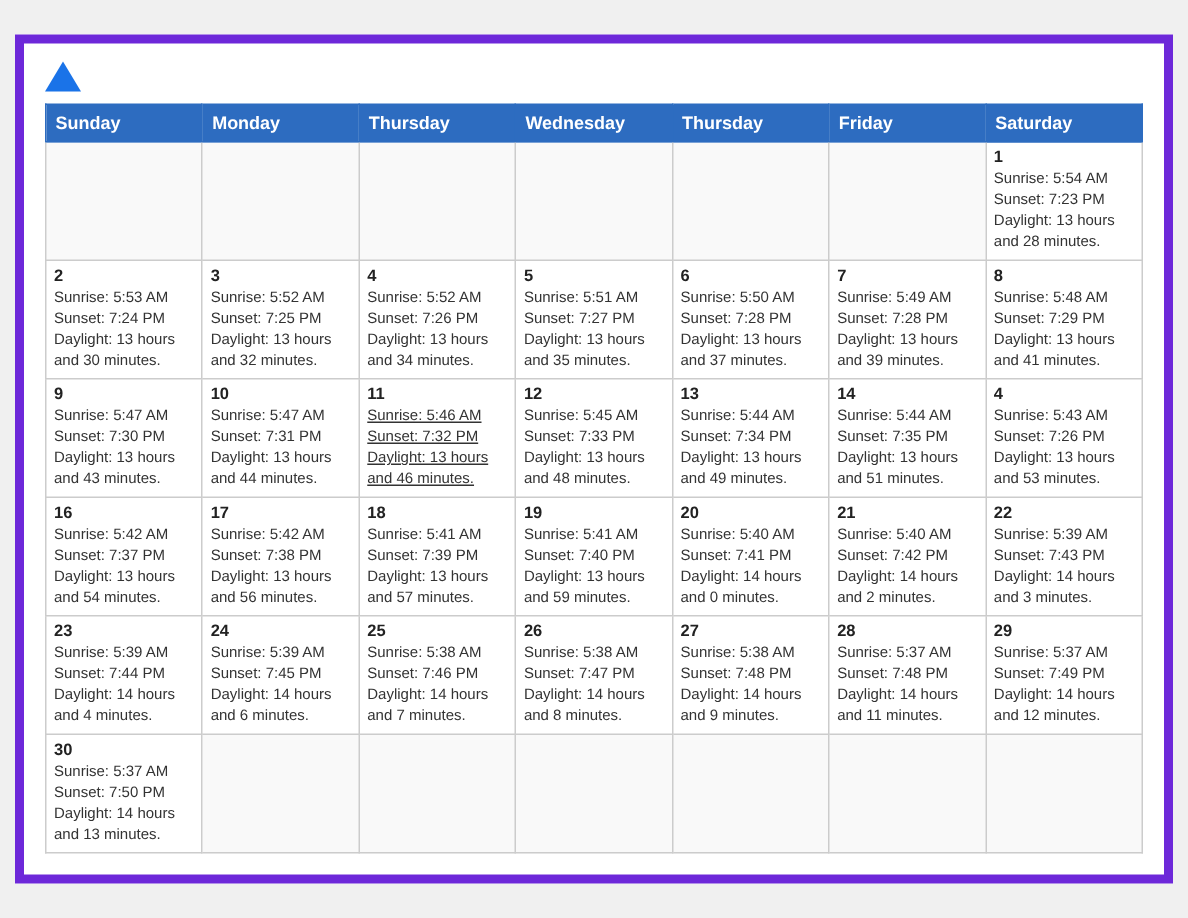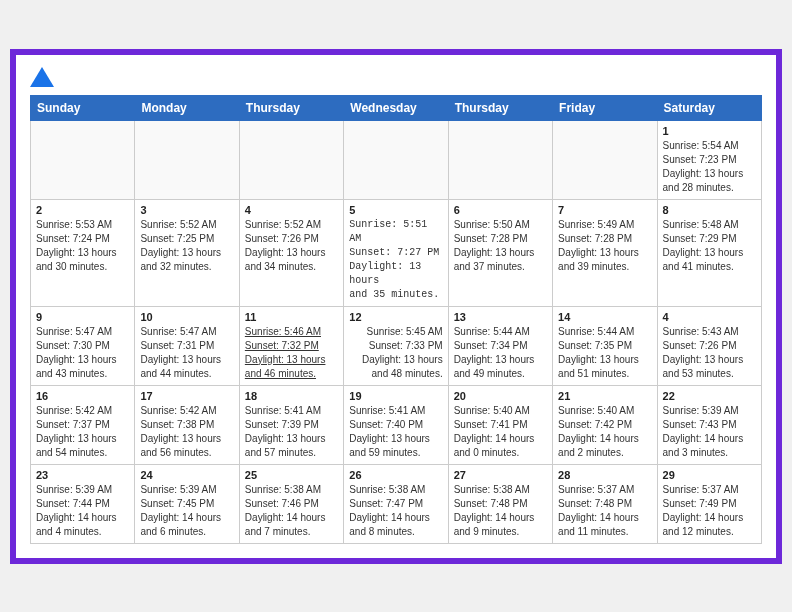--- a/index.html
+++ b/index.html
@@ -168,21 +168,21 @@
           </td>
           <td>
             <span class="day-number">4</span>
             <div class="day-info" style="white-space: pre-line;">Sunrise: 5:52 AM
 Sunset: 7:26 PM
 Daylight: 13 hours
 and 34 minutes.</div>
           </td>
           <td>
             <span class="day-number">5</span>
-            <div class="day-info" style="white-space: pre-line; font-family: Liberation Mono, monospace;">Sunrise: 5:51 AM
+            <div class="day-info" style="white-space: pre-line;">Sunrise: 5:51 AM
 Sunset: 7:27 PM
 Daylight: 13 hours
 and 35 minutes.</div>
           </td>
           <td>
             <span class="day-number">6</span>
             <div class="day-info" style="white-space: pre-line;">Sunrise: 5:50 AM
 Sunset: 7:28 PM
 Daylight: 13 hours
 and 37 minutes.</div>
@@ -219,21 +219,21 @@
           </td>
           <td>
             <span class="day-number">11</span>
             <div class="day-info" style="white-space: pre-line; text-decoration: underline;">Sunrise: 5:46 AM
 Sunset: 7:32 PM
 Daylight: 13 hours
 and 46 minutes.</div>
           </td>
           <td>
             <span class="day-number">12</span>
-            <div class="day-info" style="white-space: pre-line; text-align: right;">Sunrise: 5:45 AM
+            <div class="day-info" style="white-space: pre-line;">Sunrise: 5:45 AM
 Sunset: 7:33 PM
 Daylight: 13 hours
 and 48 minutes.</div>
           </td>
           <td>
             <span class="day-number">13</span>
             <div class="day-info" style="white-space: pre-line;">Sunrise: 5:44 AM
 Sunset: 7:34 PM
 Daylight: 13 hours
 and 49 minutes.</div>
@@ -347,16 +347,31 @@
 Daylight: 14 hours
 and 11 minutes.</div>
           </td>
           <td>
             <span class="day-number">29</span>
             <div class="day-info" style="white-space: pre-line;">Sunrise: 5:37 AM
 Sunset: 7:49 PM
 Daylight: 14 hours
 and 12 minutes.</div>
           </td>
+        </tr>
+        <tr class="last-row">
+          <td>
+            <span class="day-number">30</span>
+            <div class="day-info" style="white-space: pre-line;">Sunrise: 5:37 AM
+Sunset: 7:50 PM
+Daylight: 14 hours
+and 13 minutes.</div>
+          </td>
+          <td class="empty-cell"></td>
+          <td class="empty-cell"></td>
+          <td class="empty-cell"></td>
+          <td class="empty-cell"></td>
+          <td class="empty-cell"></td>
+          <td class="empty-cell"></td>
         </tr>
       </tbody>
   </table>
 </div>
 
 </body></html>

